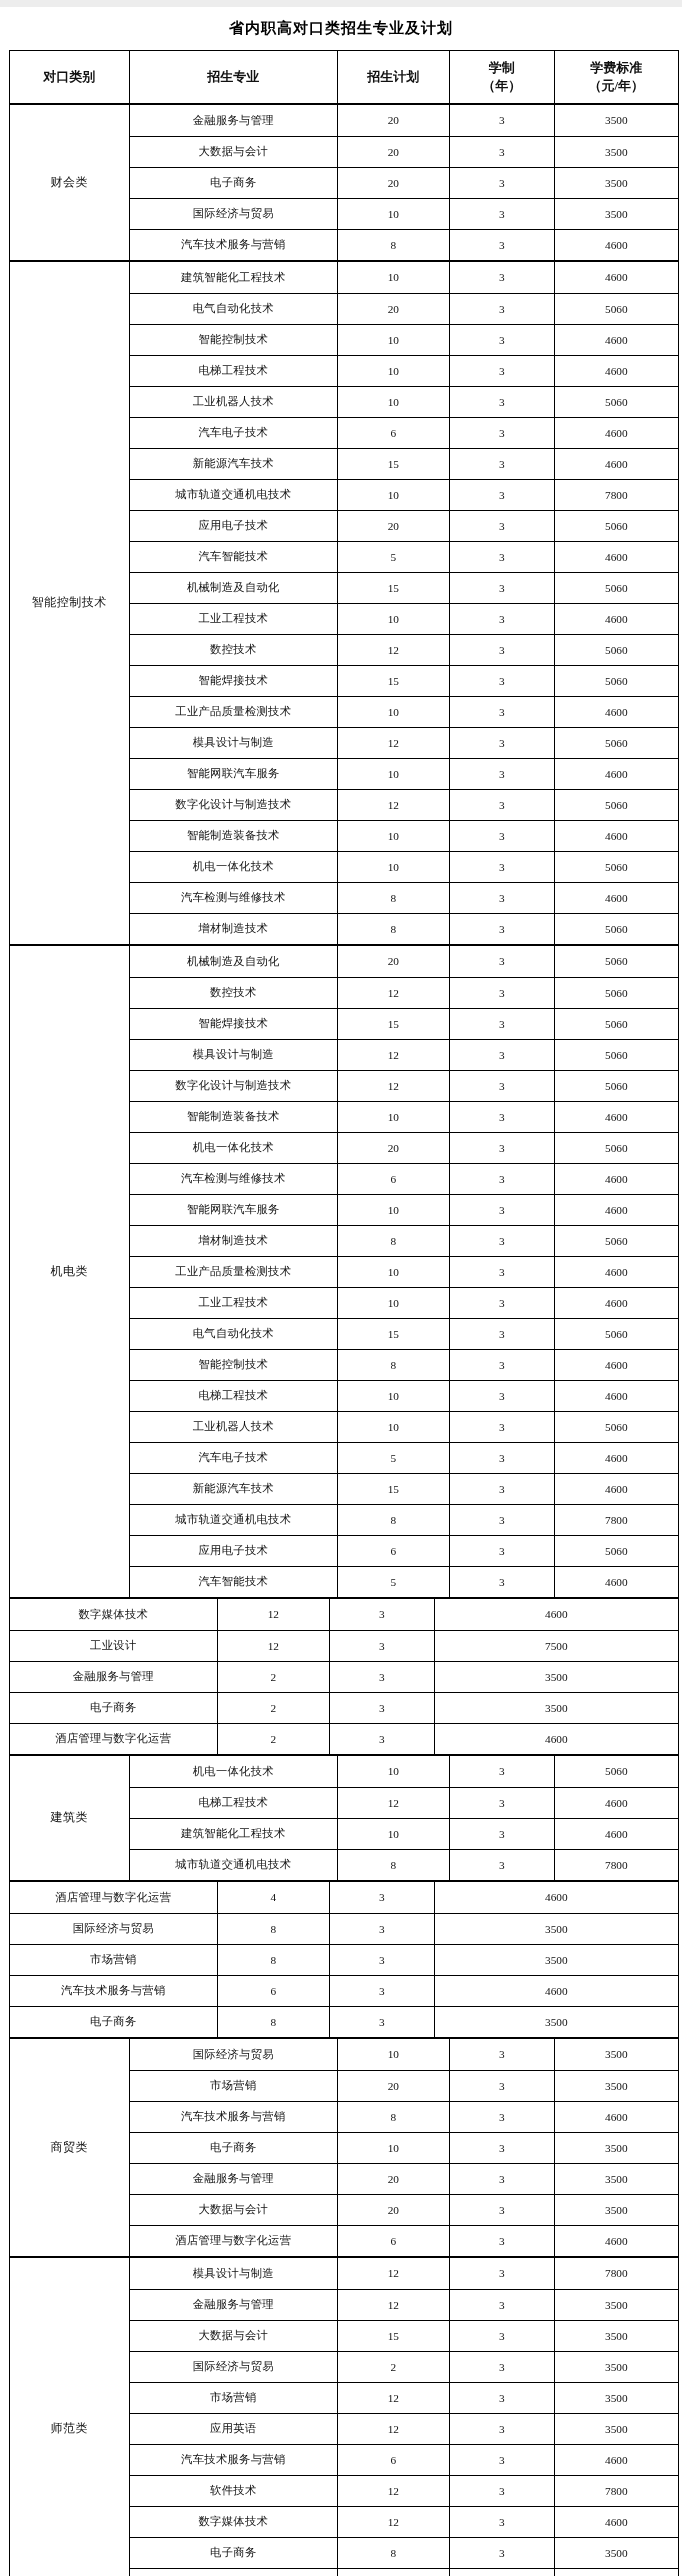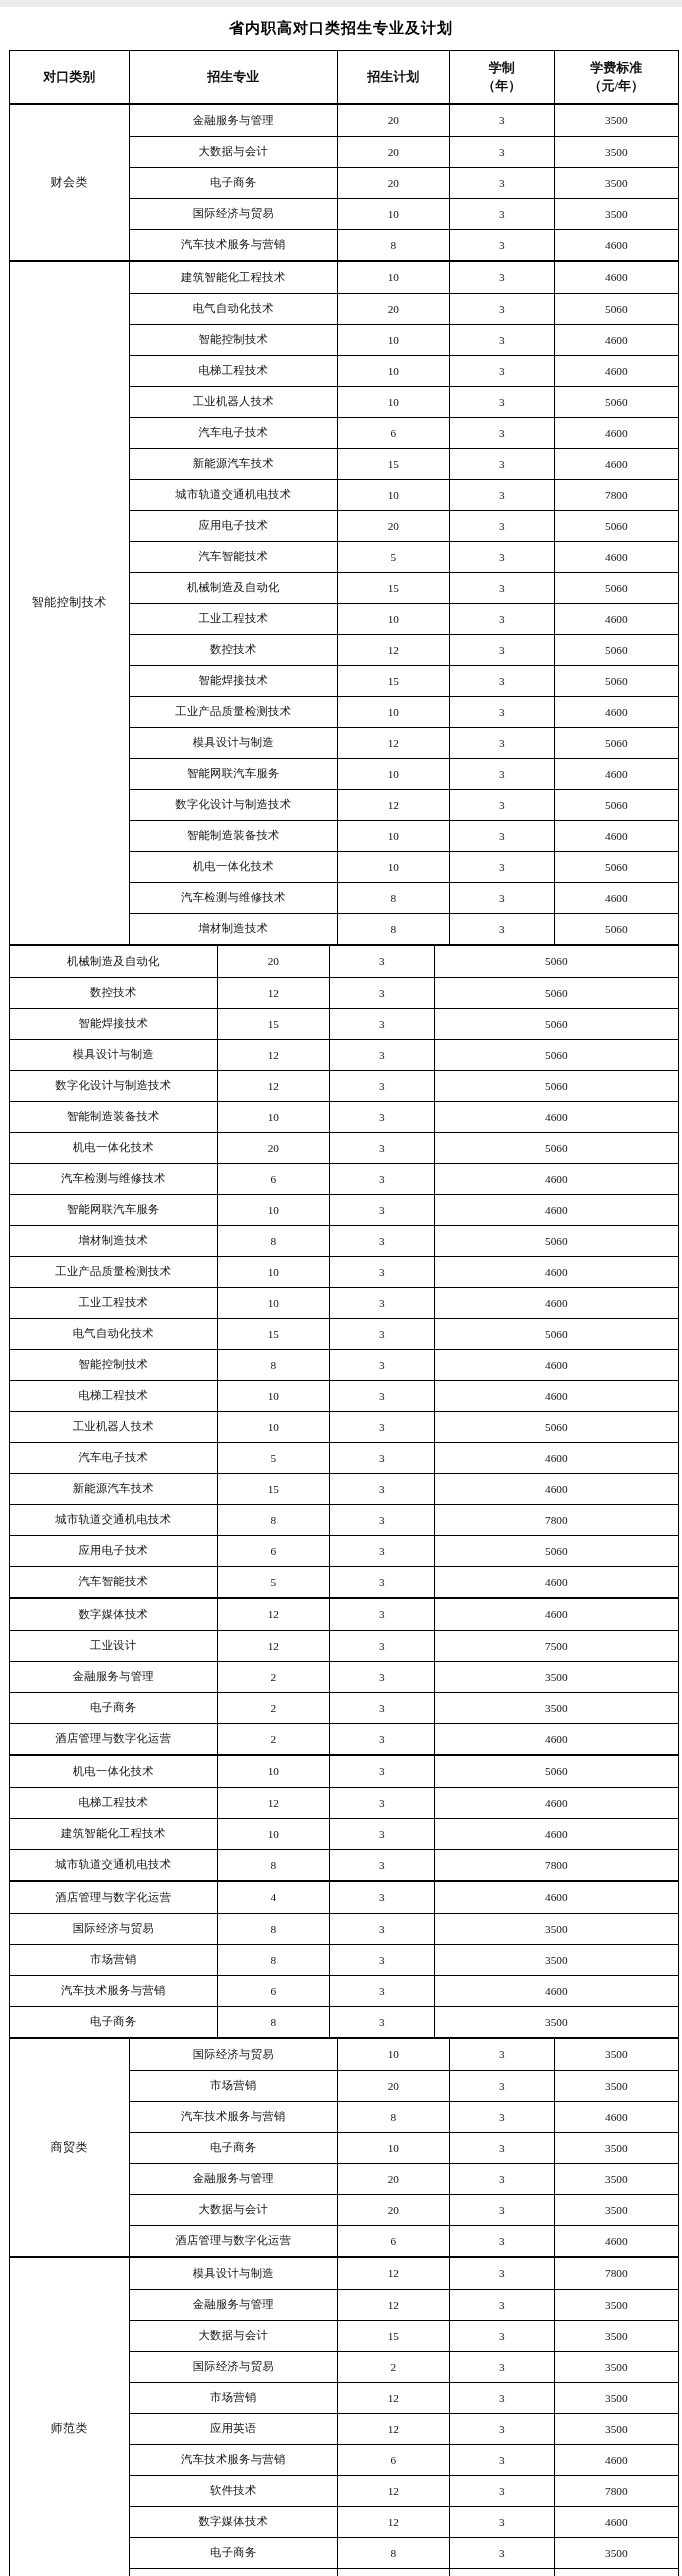--- a/index.html
+++ b/index.html
@@ -279,20 +279,21 @@
             </div>
             <div class="data-row">
               <div class="cell">增材制造技术</div>
               <div class="cell num">8</div>
               <div class="cell num">3</div>
               <div class="cell num">5060</div>
             </div>
           </div>
         </div>
         <div class="cat-block">
+          <div class="cat-cell">机电类</div>
           <div class="rows">
             <div class="data-row">
               <div class="cell">机械制造及自动化</div>
               <div class="cell num">20</div>
               <div class="cell num">3</div>
               <div class="cell num">5060</div>
             </div>
             <div class="data-row">
               <div class="cell">数控技术</div>
               <div class="cell num">12</div>
@@ -443,20 +444,21 @@
             </div>
             <div class="data-row">
               <div class="cell">酒店管理与数字化运营</div>
               <div class="cell num">2</div>
               <div class="cell num">3</div>
               <div class="cell num">4600</div>
             </div>
           </div>
         </div>
         <div class="cat-block">
+          <div class="cat-cell">建筑类</div>
           <div class="rows">
             <div class="data-row">
               <div class="cell">机电一体化技术</div>
               <div class="cell num">10</div>
               <div class="cell num">3</div>
               <div class="cell num">5060</div>
             </div>
             <div class="data-row">
               <div class="cell">电梯工程技术</div>
               <div class="cell num">12</div>

